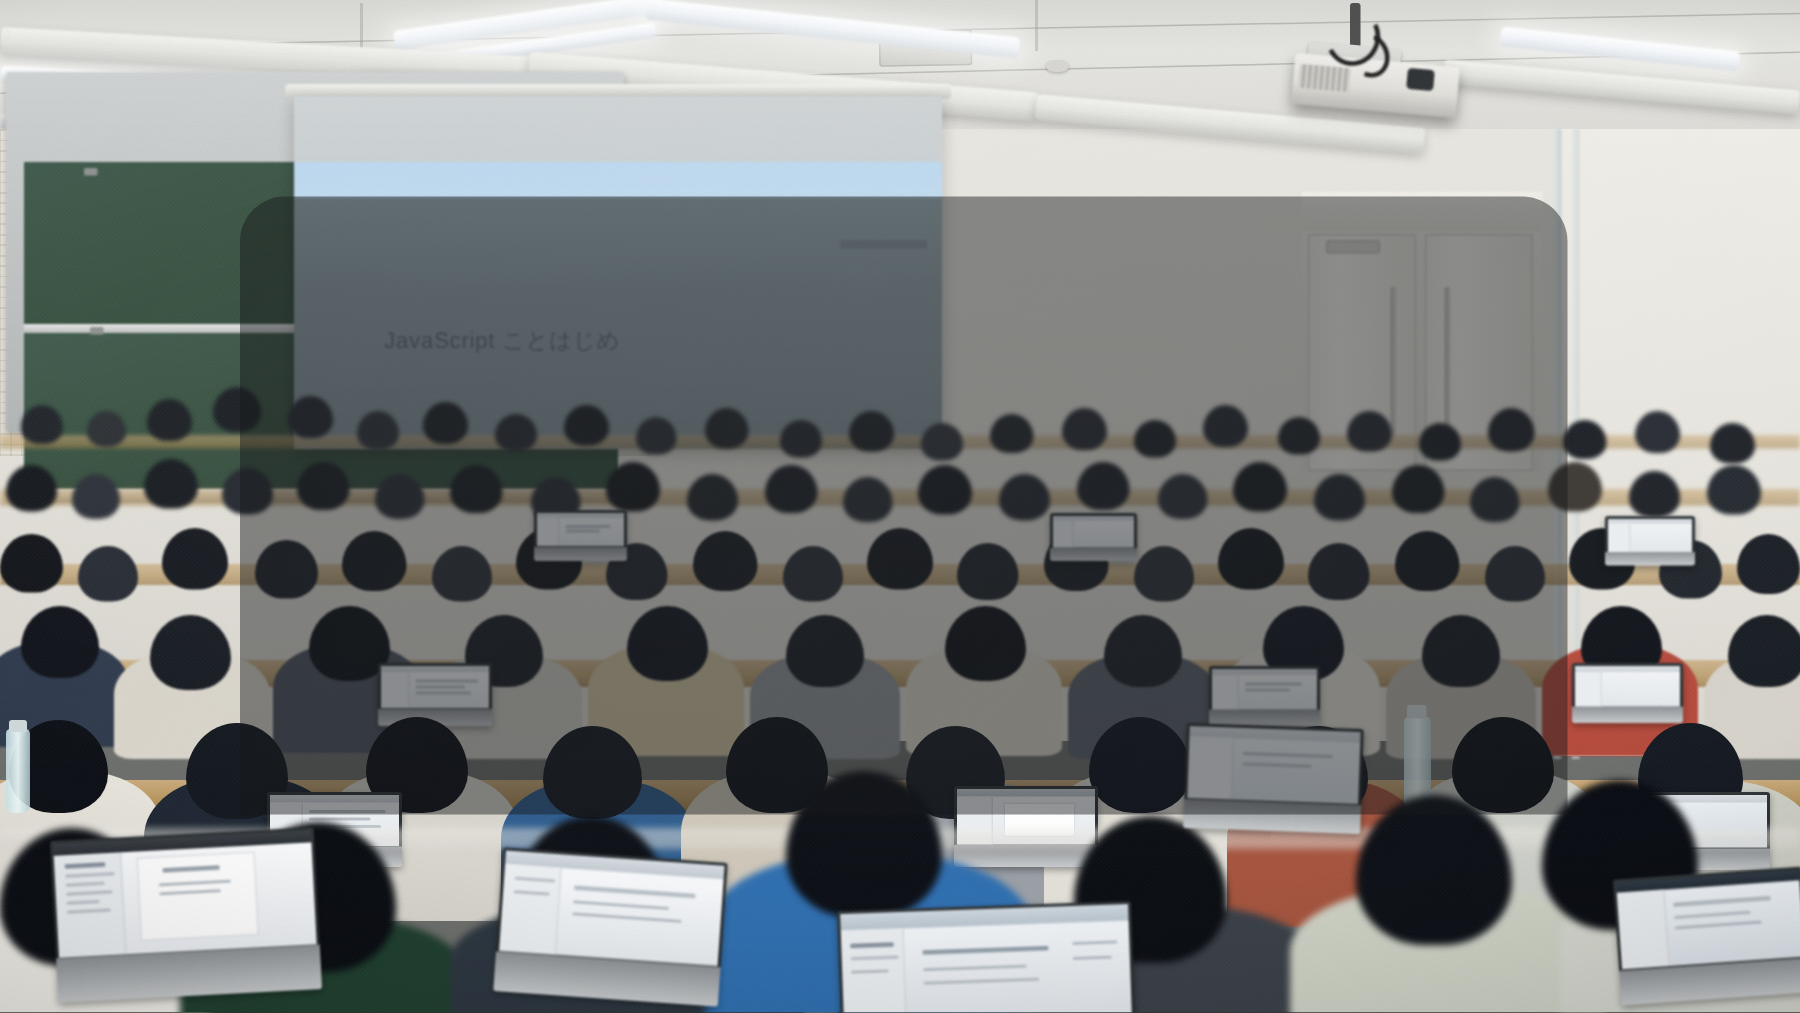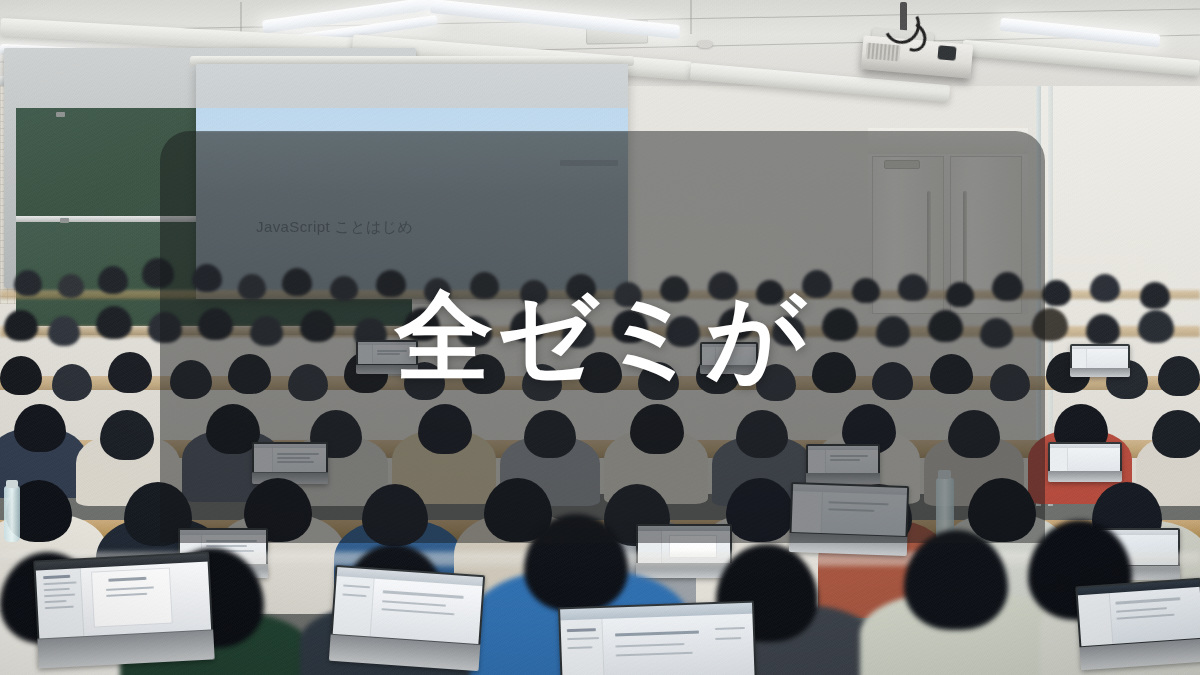--- a/index.html
+++ b/index.html
@@ -534,16 +534,15 @@
       </div>
 
     </div>
 
     <div class="photo-grain"></div>
     <div class="photo-grade"></div>
   </div>
 
   <div class="overlay-card"></div>
   <div class="overlay-text">
-    <div class="ov-line">全ゼミが</div>
   </div>
 
 </div>
 
 </body></html>

